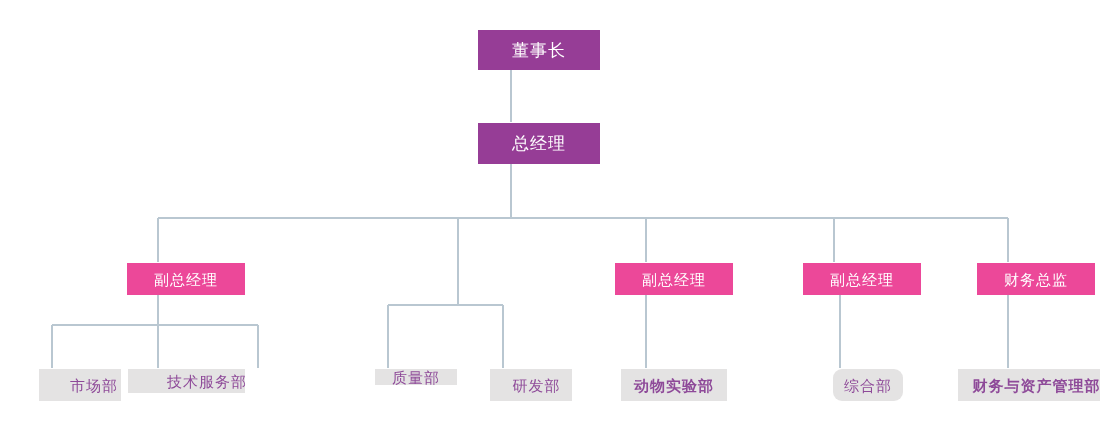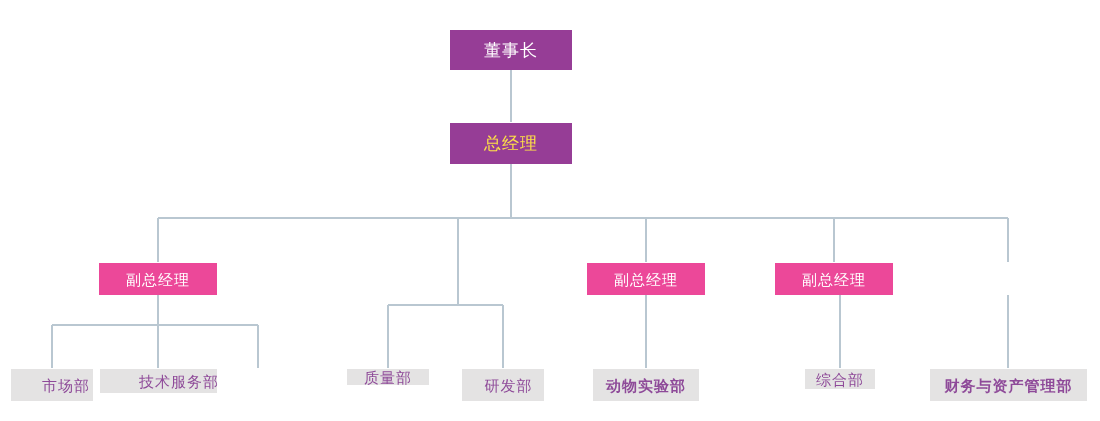--- a/index.html
+++ b/index.html
@@ -26,29 +26,30 @@
   .node {
     position: absolute;
     box-sizing: border-box;
     display: flex;
     align-items: center;
     justify-content: center;
     text-align: center;
     line-height: 1;
     white-space: nowrap;
     letter-spacing: 1px;
+    margin-left: 28px;
   }
   .node.lvl1 {
     background: #963d96;
     color: #ffffff;
     font-size: 17px;
   }
   .node.lvl2 {
     background: #963d96;
-    color: #fde047;
+    color: #ffffff;
     font-size: 17px;
   }
   .node.lvl3 {
     background: #ec4899;
     color: #ffffff;
     font-size: 15px;
   }
   .node.leaf {
     background: #e4e3e3;
     color: #8e4a99;
@@ -96,29 +97,30 @@
   <div class="node lvl1" style="left:450px; top:30px; width:122px; height:40px;">董事长</div>
 
   <div class="node lvl2" style="left:450px; top:123px; width:122px; height:41px;">总经理</div>
 
   <div class="node lvl3" style="left:99px; top:263px; width:118px; height:32px;">副总经理</div>
 
   <div class="node lvl3" style="left:587px; top:263px; width:118px; height:32px;">副总经理</div>
 
   <div class="node lvl3" style="left:775px; top:263px; width:118px; height:32px;">副总经理</div>
 
+  <div class="node lvl3" style="left:949px; top:263px; width:118px; height:32px;">财务总监</div>
 
   <div class="node leaf" style="left:11px; top:369px; width:82px; height:32px;padding-left:28px;">市场部</div>
 
   <div class="node leaf" style="left:100px; top:369px; width:117px; height:24px;padding-left:41px;">技术服务部</div>
 
 
   <div class="node leaf" style="left:347px; top:369px; width:82px; height:16px;">质量部</div>
 
   <div class="node leaf" style="left:462px; top:369px; width:82px; height:32px;padding-left:11px;">研发部</div>
 
   <div class="node leaf" style="left:593px; top:369px; width:106px; height:32px;font-weight:bold;">动物实验部</div>
 
-  <div class="node leaf" style="left:805px; top:369px; width:70px; height:20px;">综合部</div>
+  <div class="node leaf" style="left:805px; top:369px; width:70px; height:32px;border-radius:9px;">综合部</div>
 
   <div class="node leaf" style="left:930px; top:369px; width:157px; height:32px;font-weight:bold;">财务与资产管理部</div>
 
 </div>
 
 </body></html>

